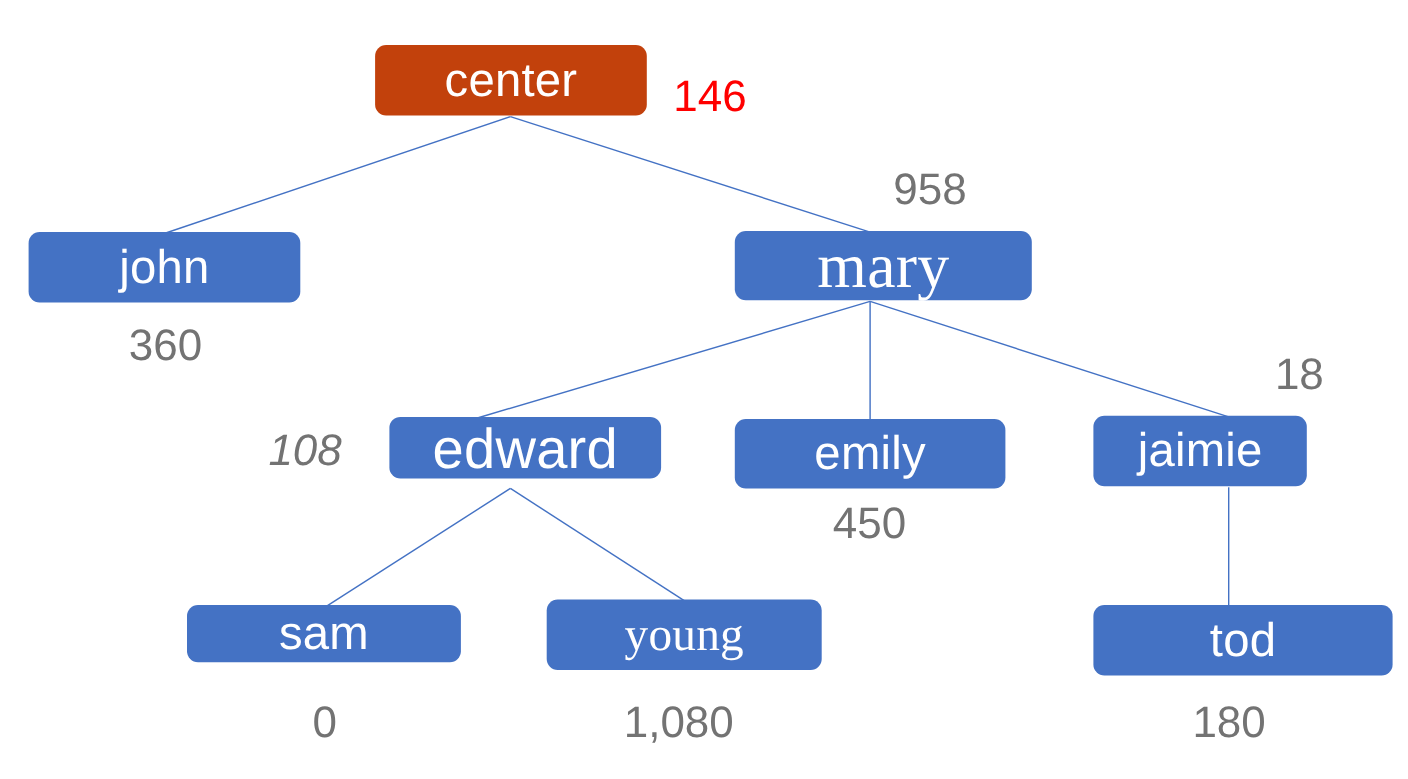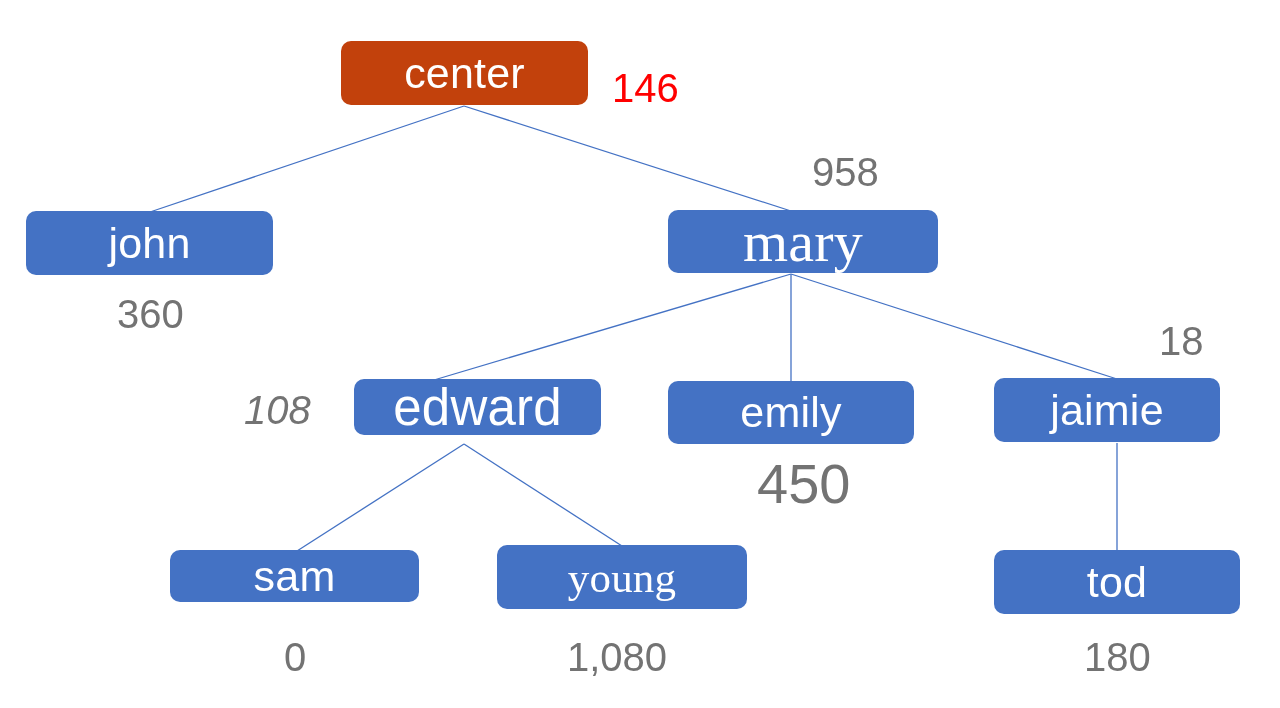--- a/index.html
+++ b/index.html
@@ -71,37 +71,37 @@
       </div>
       <div class="node node-blue" style="left: 668px; top: 210px; width: 270px; height: 63px; font-size: 58px; font-family: Liberation Serif, serif;">
         <span>mary</span>
       </div>
       <div class="node node-blue" style="left: 354px; top: 379px; width: 247px; height: 56px; font-size: 51px;">
         <span>edward</span>
       </div>
       <div class="node node-blue" style="left: 668px; top: 381px; width: 246px; height: 63px; font-size: 43px;">
         <span>emily</span>
       </div>
-      <div class="node node-blue" style="left: 994px; top: 378px; width: 226px; height: 64px; font-size: 43px;">
+      <div class="node node-blue" style="left: 994px; top: 378px; width: 194px; height: 64px; font-size: 43px;">
         <span>jaimie</span>
       </div>
       <div class="node node-blue" style="left: 170px; top: 550px; width: 249px; height: 52px; font-size: 43px;">
         <span>sam</span>
       </div>
       <div class="node node-blue" style="left: 497px; top: 545px; width: 250px; height: 64px; font-size: 43px; font-family: Liberation Serif, serif;">
         <span>young</span>
       </div>
-      <div class="node node-blue" style="left: 994px; top: 550px; width: 246px; height: 64px; font-size: 43px;">
+      <div class="node node-blue" style="left: 994px; top: 550px; width: 272px; height: 64px; font-size: 43px;">
         <span>tod</span>
       </div>
     </div>
   <div id="weight-layer">
       <div class="weight weight-red" style="left: 612px; top: 52px; font-size: 40px; margin-top: 16px;">146</div>
       <div class="weight" style="left: 812px; top: 152px; font-size: 40px;">958</div>
       <div class="weight" style="left: 117px; top: 294px; font-size: 40px;">360</div>
       <div class="weight" style="left: 1159px; top: 321px; font-size: 40px;">18</div>
       <div class="weight" style="left: 244px; top: 390px; font-size: 40px; font-style: italic;">108</div>
-      <div class="weight" style="left: 757px; top: 456px; font-size: 56px;">450</div>
+      <div class="weight" style="left: 757px; top: 456px; font-size: 40px;">450</div>
       <div class="weight" style="left: 284px; top: 637px; font-size: 40px;">0</div>
       <div class="weight" style="left: 567px; top: 637px; font-size: 40px;">1,080</div>
       <div class="weight" style="left: 1084px; top: 637px; font-size: 40px;">180</div>
     </div>
 </div>
 
 </body></html>

